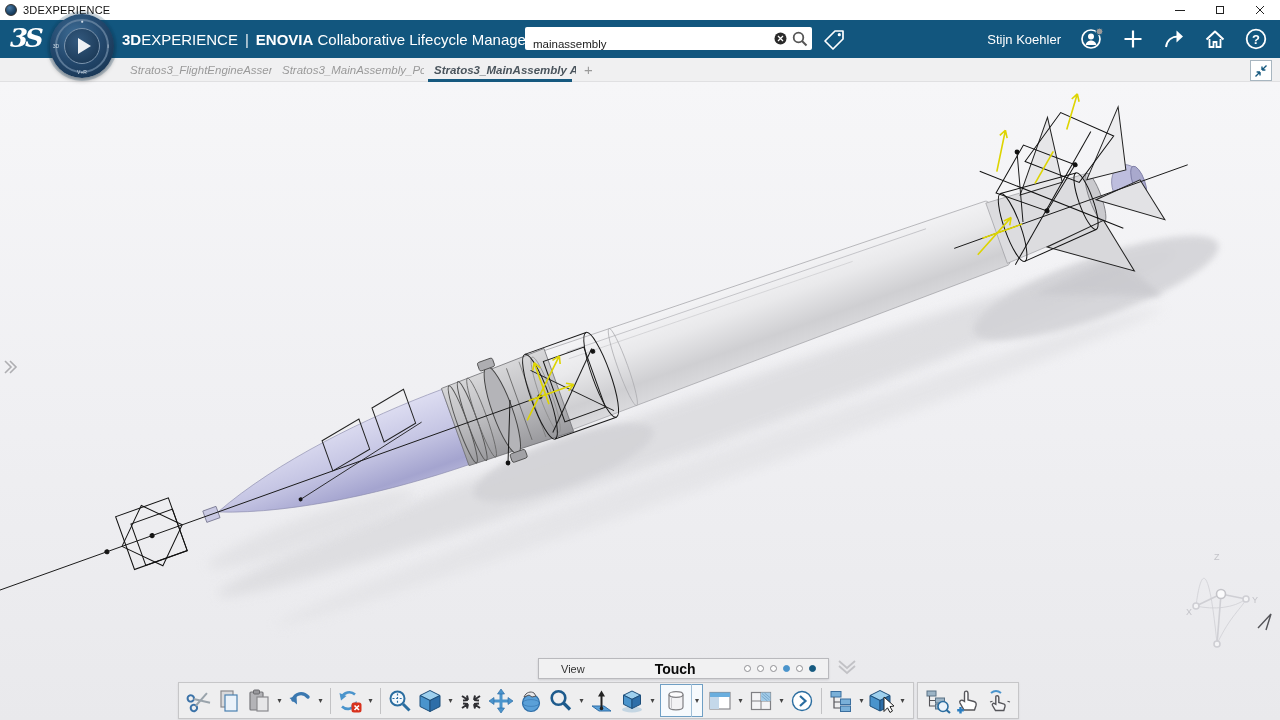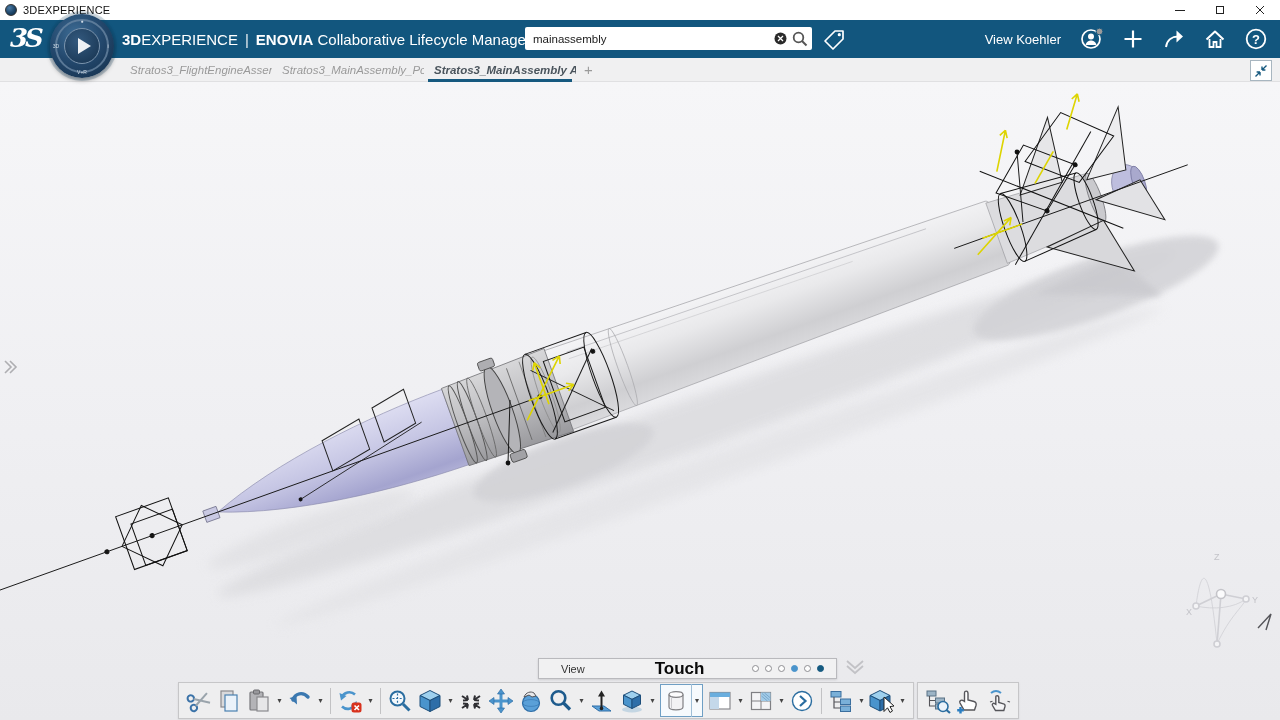--- a/index.html
+++ b/index.html
@@ -42,21 +42,21 @@
     border-left-width:13px; position:relative; }
   .compass .play:before { content:""; position:absolute; left:-11px; top:-8px; width:0; height:0;
     border-top:8px solid transparent; border-bottom:8px solid transparent;
     border-left:13px solid rgba(255,255,255,.92); }
   .compass .qlabel { position:absolute; color:#cfdbe6; font-size:5px; text-align:center; width:100%; }
   .compass .q-w { left:-26px; top:29px; } .compass .q-e { left:26px; top:29px; }
   .compass .q-s { top:55px; }
 
   
   .searchbox { position:absolute; left:525px; top:7px; width:287px; height:23px; background:#fff;
-    border-radius:2px; display:flex; align-items:center; }
+    border-radius:2px; display:flex; align-items:flex-end; }
   .searchbox input { flex:1; border:none; outline:none; font-size:11.5px; color:#1a1a1a;
     padding:0 4px 0 8px; background:transparent; font-family:"Liberation Sans",sans-serif; }
   .sbtn { width:20px; height:23px; display:flex; align-items:center; justify-content:center; }
   .hright { position:absolute; right:12px; top:0; height:38px; display:flex; align-items:center; gap:17px; }
   .hname { color:#fff; font-size:13px; margin-right:2px; white-space:nowrap; }
   .hicon { position:relative; display:flex; align-items:center; justify-content:center;
     width:24px; height:24px; }
   .tagicon { position:absolute; left:822px; top:8px; }
 
   
@@ -75,21 +75,21 @@
   
   .viewport { position:absolute; left:0; top:82px; width:1280px; height:638px;
     background:linear-gradient(180deg,#f6f6f8 0%, #efeff2 55%, #e9e9ec 100%); overflow:hidden; }
   .edge-expander { position:absolute; left:2px; top:276px; }
 
   
   .viewbar { position:absolute; left:538px; top:576px; height:21px; display:flex; align-items:center; }
   .pill { display:flex; align-items:center; height:21px; background:#f1f1f2;
     border:1px solid #b9b9bd; box-shadow:0 1px 2px rgba(0,0,0,.12);gap:34px; }
   .pill .vlabel { font-size:11px; color:#333; padding:0 26px 0 22px; }
-  .pill .tlabel { font-size:17px; color:#0a0a0a; font-weight:bold; padding:0 12px 0 10px; }
+  .pill .tlabel { font-size:14px; color:#0a0a0a; font-weight:bold; padding:0 12px 0 10px; }
   .dots { display:flex; align-items:center; gap:6px; padding:0 12px 0 2px; }
   .dot { width:7px; height:7px; border-radius:50%; border:1px solid #8f8f93; background:#fdfdfd; }
   .dot[data-fill="light"] { background:#4a94cc; border-color:#4a94cc; }
   .dot[data-fill="dark"]  { background:#155a80; border-color:#155a80; }
   .pill-chevron { margin-left:8px; }
 
   
   .toolbar { position:absolute; left:178px; top:600px; display:flex; gap:3px; }
   .tpanel { background:#eeeeef; border:1px solid #c6c6c8; height:37px; display:flex;
     align-items:center; padding:0 5px; box-shadow:0 1px 2px rgba(0,0,0,.08); }
@@ -153,21 +153,21 @@
   </div>
 
   <div class="hicon tagicon">
     <svg width="22" height="22">
       <path d="M12 2 L20 2 L20 10 L10 20 L2 12 Z" fill="none" stroke="#fff" stroke-width="1.7" stroke-linejoin="round"></path>
       <circle cx="16.3" cy="5.7" r="1.6" fill="#fff"></circle>
     </svg>
   </div>
 
   <div class="hright">
-    <span class="hname">View Koehler</span>
+    <span class="hname">Stijn Koehler</span>
     <div class="hicon">
       <svg width="24" height="24">
         <circle cx="11" cy="12" r="9" fill="none" stroke="#fff" stroke-width="1.7"></circle>
         <circle cx="11" cy="9.5" r="3" fill="#fff"></circle>
         <path d="M5.5 18 C6.5 14.5 9 13.5 11 13.5 C13 13.5 15.5 14.5 16.5 18" fill="#fff"></path>
         <circle cx="19.5" cy="4.5" r="3.4" fill="#9a9a9a" stroke="#12567e" stroke-width="1"></circle>
       </svg>
     </div>
     <div class="hicon">
       <svg width="20" height="20">

